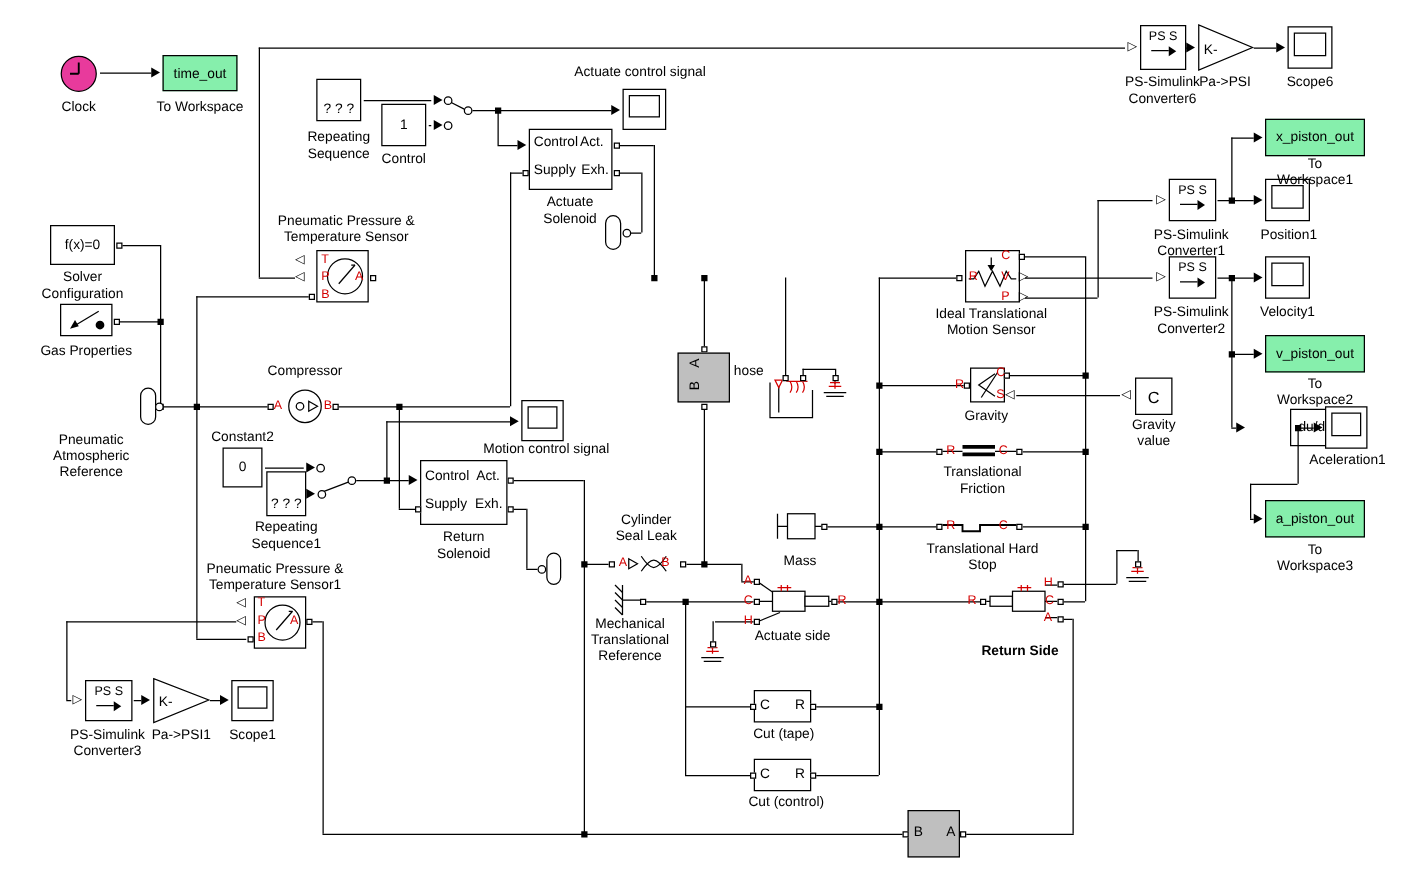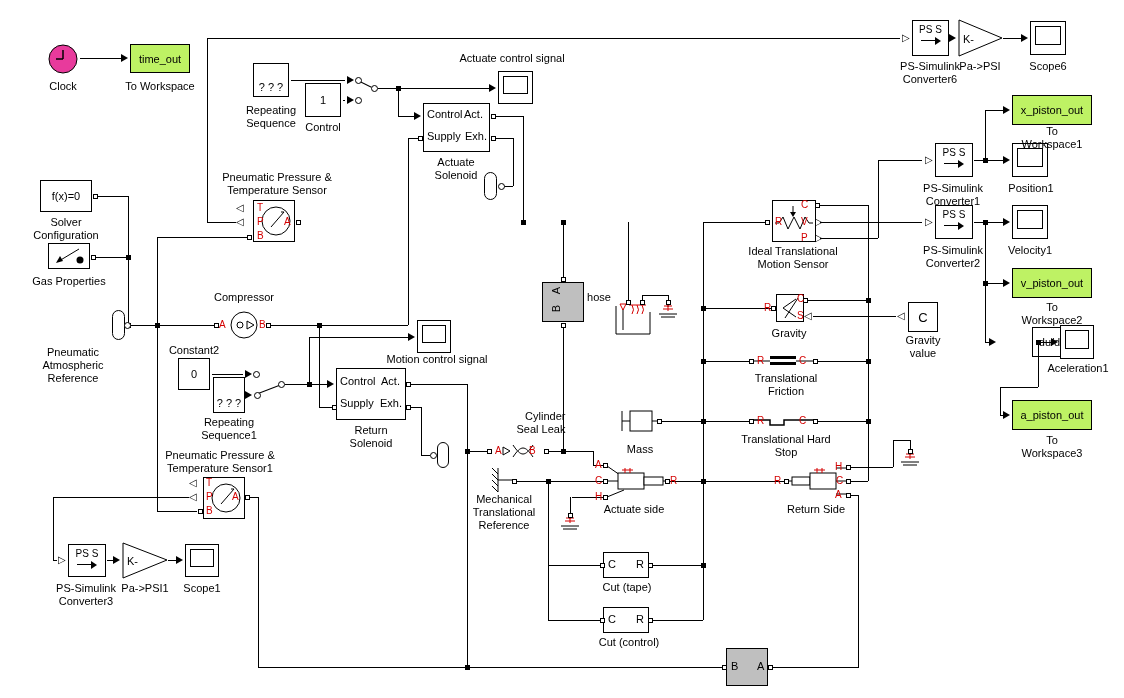--- a/index.html
+++ b/index.html
@@ -1,20 +1,20 @@
 <!DOCTYPE html>
 <html><head>
 <meta charset="utf-8">
 <style>
   html,body{margin:0;padding:0;width:1124px;height:698px;background:#fff;
     font-family:"Liberation Sans",sans-serif;position:relative;overflow:hidden;color:#000}
   #canvas{position:absolute;left:0;top:0;width:1124px;height:698px}
   .blk{position:absolute;border:1px solid #000;background:#fff;box-sizing:border-box;
     display:flex;align-items:center;justify-content:center;font-size:11px;color:#000}
-  .cyan{background:#bef264}
+  .cyan{background:#86efac}
   .gray{background:#bfbfbf}
   .vbot{align-items:flex-end;padding-bottom:3px}
   .cap{position:absolute;border:1px solid #000;border-radius:7px;background:#fff;box-sizing:border-box}
   .scope .scr{position:absolute;left:4px;right:4px;top:4px;bottom:9px;border:1px solid #000;background:#fff}
   .conv{flex-direction:column;justify-content:flex-start;padding-top:3px;font-size:10px}
   .cva{position:relative;width:22px;height:8px;margin-top:2px}
   .cva::before{content:"";position:absolute;left:1px;top:3px;width:14px;height:1px;background:#000}
   .cva::after{content:"";position:absolute;left:15px;top:0;border-left:6px solid #000;
     border-top:4px solid transparent;border-bottom:4px solid transparent}
   .lbl{position:absolute;transform:translateX(-50%);text-align:center;white-space:pre-line;
@@ -559,37 +559,37 @@
     <div class="lbl" style="left: 371px; top: 424px;">Return
 Solenoid</div>
     <div class="lbl" style="left: 437px; top: 353px;">Motion control signal</div>
     <div class="lbl" style="left: 220px; top: 449px;">Pneumatic Pressure &amp;
 Temperature Sensor1</div>
     <div class="lbl" style="left: 86px; top: 582px;">PS-Simulink
 Converter3</div>
     <div class="lbl" style="left: 145px; top: 582px;">Pa-&gt;PSI1</div>
     <div class="lbl" style="left: 202px; top: 582px;">Scope1</div>
     <div class="lbl" style="left: 599px; top: 291px;">hose</div>
-    <div class="lbl" style="left: 541px; top: 410px; text-align: right;">Cylinder
+    <div class="lbl" style="left: 517px; top: 410px;">Cylinder
 Seal Leak</div>
     <div class="lbl" style="left: 504px; top: 493px;">Mechanical
 Translational
 Reference</div>
     <div class="lbl" style="left: 640px; top: 443px;">Mass</div>
     <div class="lbl" style="left: 634px; top: 503px;">Actuate side</div>
     <div class="lbl" style="left: 793px; top: 245px;">Ideal Translational
 Motion Sensor</div>
     <div class="lbl" style="left: 789px; top: 327px;">Gravity</div>
     <div class="lbl" style="left: 923px; top: 334px;">Gravity
 value</div>
     <div class="lbl" style="left: 786px; top: 372px;">Translational
 Friction</div>
     <div class="lbl" style="left: 786px; top: 433px;">Translational Hard
 Stop</div>
-    <div class="lbl" style="left: 816px; top: 503px;">Return Side</div>
+    <div class="lbl" style="left: 816px; top: 515px; font-weight: bold;">Return Side</div>
     <div class="lbl" style="left: 627px; top: 581px;">Cut (tape)</div>
     <div class="lbl" style="left: 629px; top: 636px;">Cut (control)</div>
     <div class="lbl" style="left: 930px; top: 60px;">PS-Simulink
 Converter6</div>
     <div class="lbl" style="left: 980px; top: 60px;">Pa-&gt;PSI</div>
     <div class="lbl" style="left: 1048px; top: 60px;">Scope6</div>
     <div class="lbl" style="left: 1052px; top: 125px;">To Workspace1</div>
     <div class="lbl" style="left: 953px; top: 182px;">PS-Simulink
 Converter1</div>
     <div class="lbl" style="left: 1031px; top: 182px;">Position1</div>

